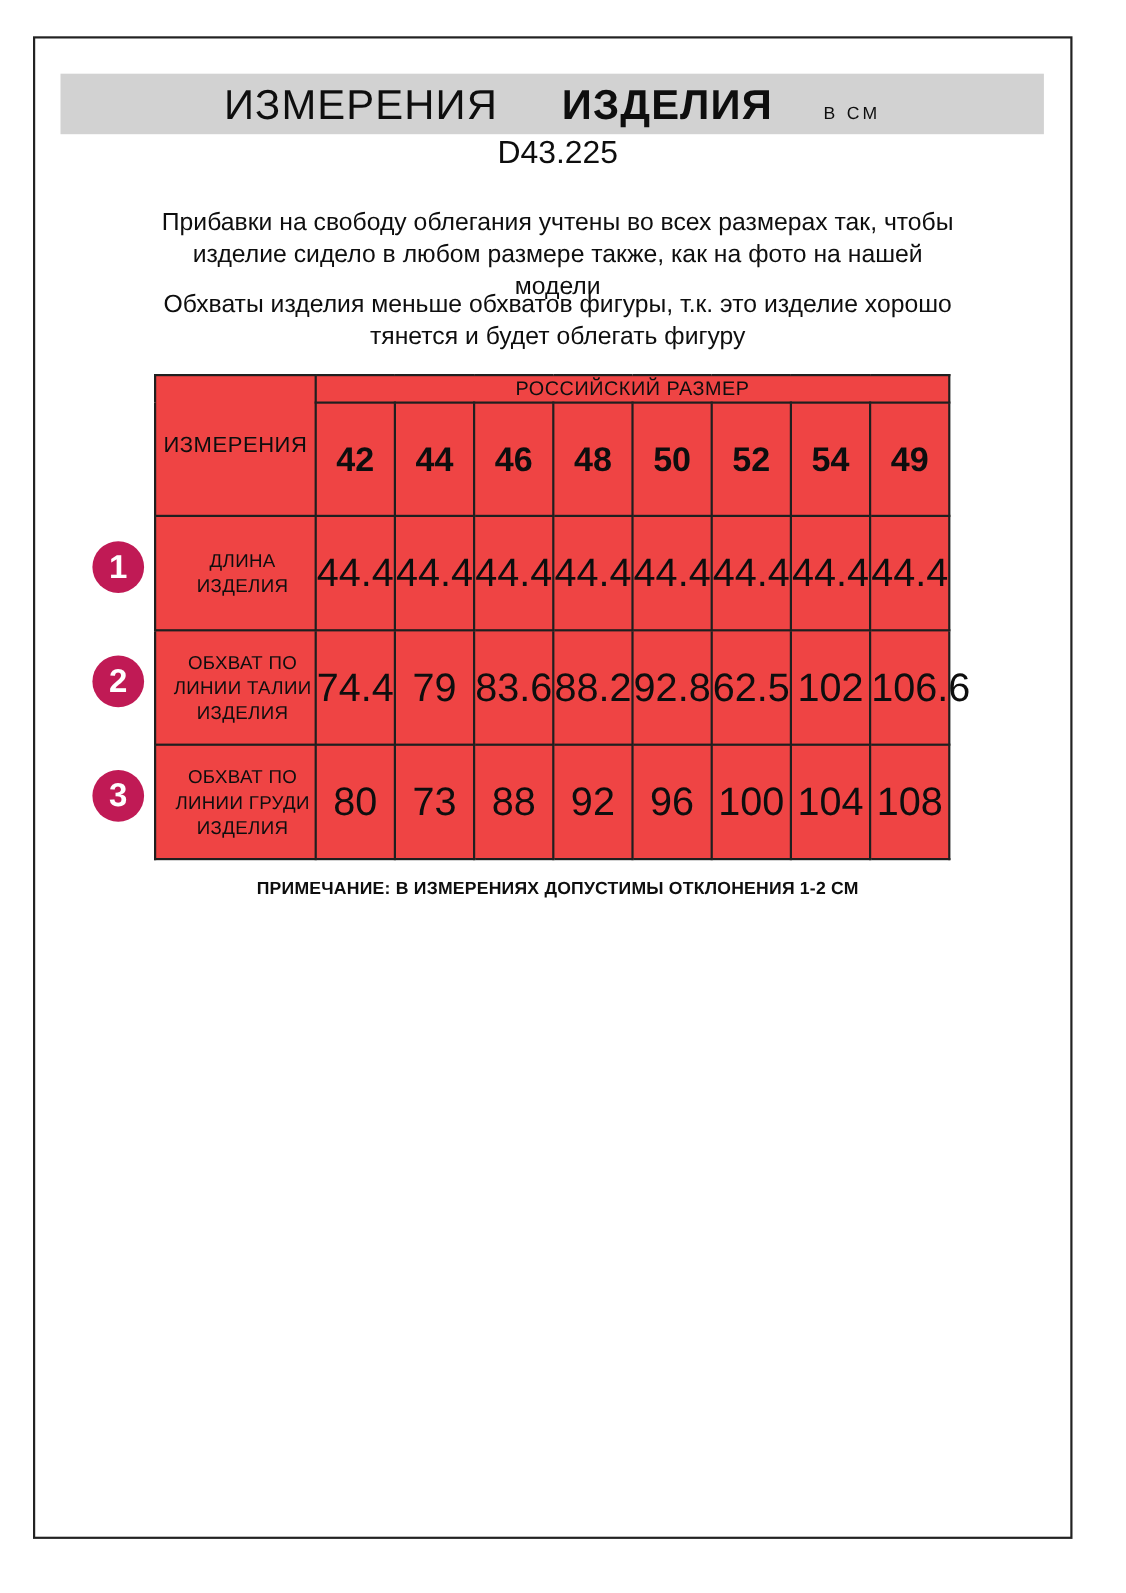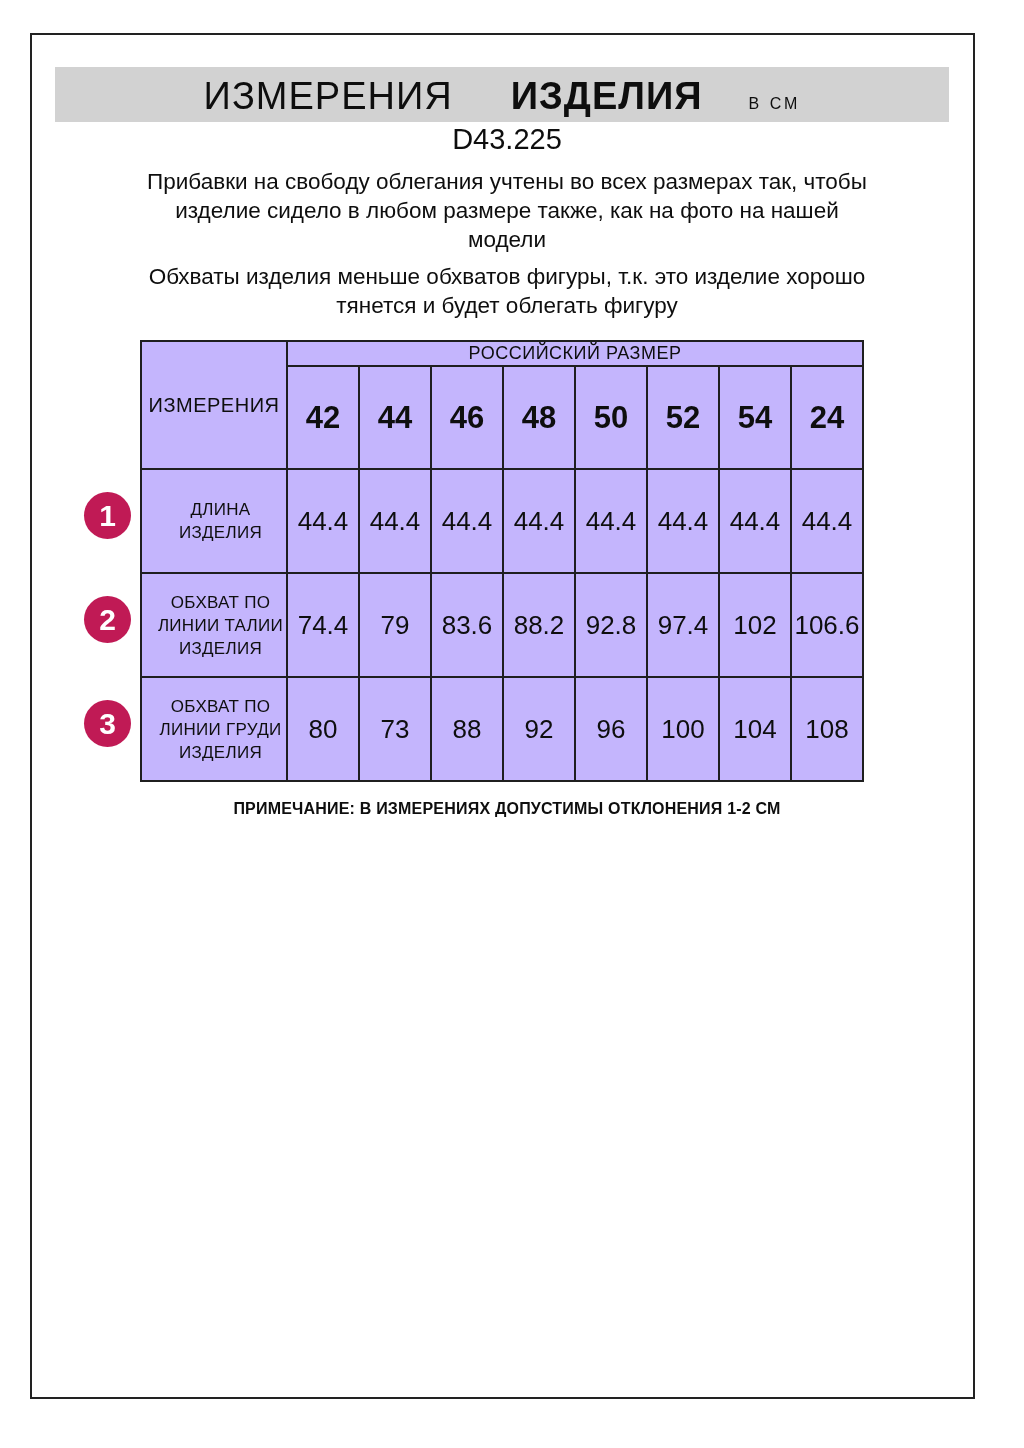--- a/index.html
+++ b/index.html
@@ -58,46 +58,46 @@
   .intro {
     position: absolute;
     left: 92px;
     width: 830px;
     margin: 0;
     text-align: center;
     font-size: 22.5px;
     line-height: 29px;
     white-space: pre-line;
   }
-  .intro.p1 { top: 167px; }
+  .intro.p1 { top: 187px; }
   .intro.p2 { top: 262px; }
 
   
   table.size-table {
     position: absolute;
     left: 140px;
     top: 340px;
     width: 724px;
     border-collapse: collapse;
     table-layout: fixed;
   }
   .size-table th, .size-table td {
     border: 2px solid #1f1f1f;
     text-align: center;
     vertical-align: middle;
     padding: 0;
-    background: #c4b5fd;
+    background: #ef4444;
   }
   col.col-label { width: 146px; }
   th.meas { font-size: 20px; font-weight: 400; letter-spacing: 0.5px; }
   th.group { height: 23px; font-size: 18px; font-weight: 400; letter-spacing: 0.5px; }
   tr.sizes th { height: 101px; font-size: 31px; font-weight: 700; margin-top: 29px; }
   tbody tr { height: 104px; }
   td.rlabel { font-size: 17px; line-height: 23px; white-space: pre-line; letter-spacing: 0.3px; padding-left: 13px; }
-  td.val { font-size: 26px; }
+  td.val { font-size: 36px; }
 
   
   .badge {
     position: absolute;
     left: 84px;
     width: 47px;
     height: 47px;
     border-radius: 50%;
     background: #c01a55;
     color: #ffffff;
@@ -163,21 +163,21 @@
       <th class="group" colspan="8">РОССИЙСКИЙ РАЗМЕР</th>
     </tr>
     <tr class="sizes">
       <th>42</th>
       <th>44</th>
       <th>46</th>
       <th>48</th>
       <th>50</th>
       <th>52</th>
       <th>54</th>
-      <th>24</th>
+      <th>49</th>
     </tr>
   </thead>
   <tbody>
     <tr>
       <td class="rlabel">ДЛИНА
 ИЗДЕЛИЯ</td>
       <td class="val">44.4</td>
       <td class="val">44.4</td>
       <td class="val">44.4</td>
       <td class="val">44.4</td>
@@ -188,21 +188,21 @@
     </tr>
     <tr>
       <td class="rlabel">ОБХВАТ ПО
 ЛИНИИ ТАЛИИ
 ИЗДЕЛИЯ</td>
       <td class="val">74.4</td>
       <td class="val">79</td>
       <td class="val">83.6</td>
       <td class="val">88.2</td>
       <td class="val">92.8</td>
-      <td class="val">97.4</td>
+      <td class="val">62.5</td>
       <td class="val">102</td>
       <td class="val">106.6</td>
     </tr>
     <tr>
       <td class="rlabel">ОБХВАТ ПО
 ЛИНИИ ГРУДИ
 ИЗДЕЛИЯ</td>
       <td class="val">80</td>
       <td class="val">73</td>
       <td class="val">88</td>

